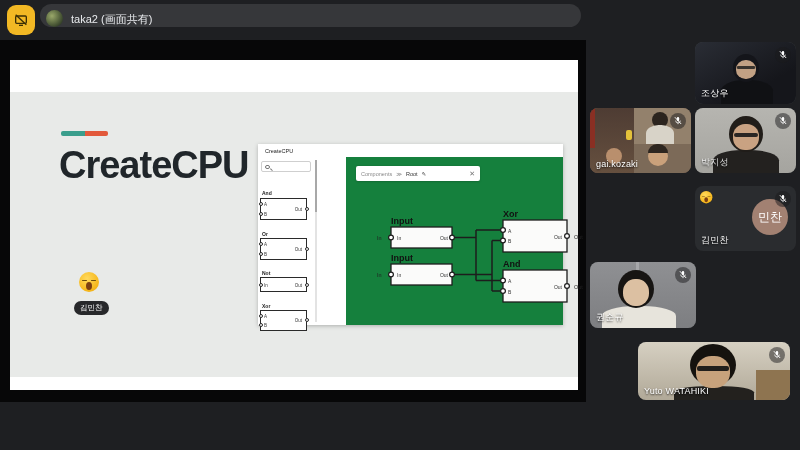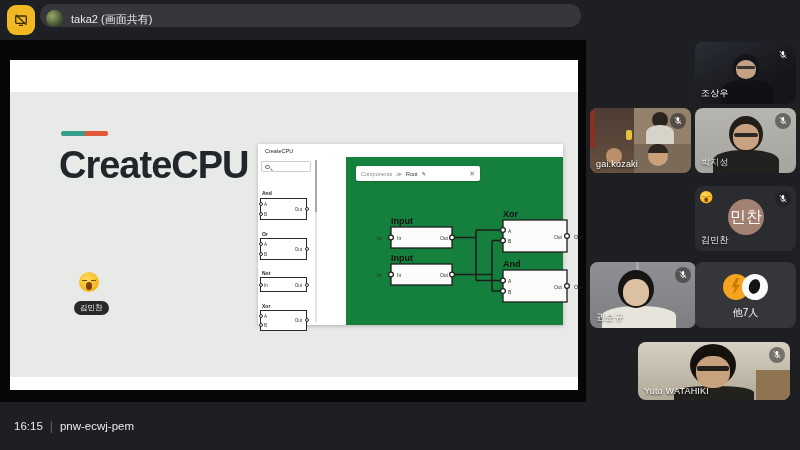--- a/index.html
+++ b/index.html
@@ -72,21 +72,21 @@
         background:rgba(25,26,28,.5); display:flex; align-items:center; justify-content:center; }
   .audio-badge { position:absolute; top:4px; right:4px; width:15px; height:15px; border-radius:5px;
         background:#1a6ef5; display:flex; align-items:center; justify-content:center; gap:1.5px; }
   .audio-badge i { display:block; width:2px; border-radius:1px; background:#fff; }
   .ph { position:absolute; inset:0; }
   .head, .bodyshape, .faceshape { position:absolute; }
   .head { border-radius:50%; }
   .bodyshape { border-radius:45% 45% 0 0; }
   .ring { position:absolute; border-radius:50%; }
   .avatar-circle { position:absolute; border-radius:50%; display:flex; align-items:center; justify-content:center;
-        color:#fff; font-size:16px; }
+        color:#fff; font-size:12px;margin-left:24px; }
   .tile-emoji { position:absolute; left:5px; top:5px; transform:scale(.62); transform-origin:top left; }
 
   
   .stack { position:absolute; left:0; right:0; top:12px; display:flex; justify-content:center; }
   .st-c { width:26px; height:26px; border-radius:50%; position:relative; }
   .st-orange { background:#f5a41f; }
   .st-orange i { position:absolute; left:6px; top:4px; width:13px; height:17px; background:#c97a06;
         clip-path:polygon(55% 0, 20% 55%, 45% 55%, 30% 100%, 85% 40%, 55% 40%, 80% 0); }
   .st-white { background:#fbfbfb; margin-left:-7px; }
   .st-white i { position:absolute; left:7px; top:5px; width:11px; height:15px; background:#141414;
@@ -351,31 +351,20 @@
             <rect x="4.6" y="1.2" width="2.8" height="5" rx="1.4" stroke="none"></rect>
             <path d="M3.2 5.5a2.8 2.8 0 0 0 5.6 0" fill="none" stroke-width=".9"></path>
             <line x1="6" y1="8.3" x2="6" y2="9.8" stroke-width=".9"></line>
             <line x1="2.2" y1="1.4" x2="9.8" y2="9.6" stroke-width="1.1"></line>
           </g>
         </svg>
     </div>
     <div class="tname">권순규</div>
   </div>
 
-  <div class="tile" style="left:695px; top:262px; width:101px; height:66px; background:#34363a;">
-    <div class="stack">
-      <div class="st-c st-orange">
-          <i></i>
-        </div>
-      <div class="st-c st-white">
-          <i></i>
-        </div>
-    </div>
-    <div class="others-label">他7人</div>
-  </div>
 
   <div class="tile" style="left:638px; top:342px; width:152px; height:58px;">
     <div class="ph" style="background:linear-gradient(180deg,#d6d0c2 0%,#b1a998 100%);">
       <div class="abs" style="right:0; top:28px; width:34px; height:30px; background:#8e7450;"></div>
       <div class="bodyshape" style="left:36px; top:44px; width:80px; height:14px; background:#23211e;"></div>
       <div class="head" style="left:52px; top:2px; width:46px; height:42px; background:#15120e;"></div>
       <div class="faceshape" style="left:58px; top:14px; width:34px; height:32px; border-radius:46%; background:#c7a27c;"></div>
       <div class="faceshape" style="left:59px; top:24px; width:32px; height:5px; background:#221f1c; border-radius:2px;"></div>
     </div>
     <div class="badge">
@@ -384,22 +373,14 @@
             <rect x="4.6" y="1.2" width="2.8" height="5" rx="1.4" stroke="none"></rect>
             <path d="M3.2 5.5a2.8 2.8 0 0 0 5.6 0" fill="none" stroke-width=".9"></path>
             <line x1="6" y1="8.3" x2="6" y2="9.8" stroke-width=".9"></line>
             <line x1="2.2" y1="1.4" x2="9.8" y2="9.6" stroke-width="1.1"></line>
           </g>
         </svg>
     </div>
     <div class="tname">Yuto WATAHIKI</div>
   </div>
 
-  <div class="bottombar">
-    <div class="bb-left">
-      <span>16:15</span>
-      <span class="sep">|</span>
-      <span>pnw-ecwj-pem</span>
-    </div>
-
-  </div>
 
 </div>
 
 </body></html>

